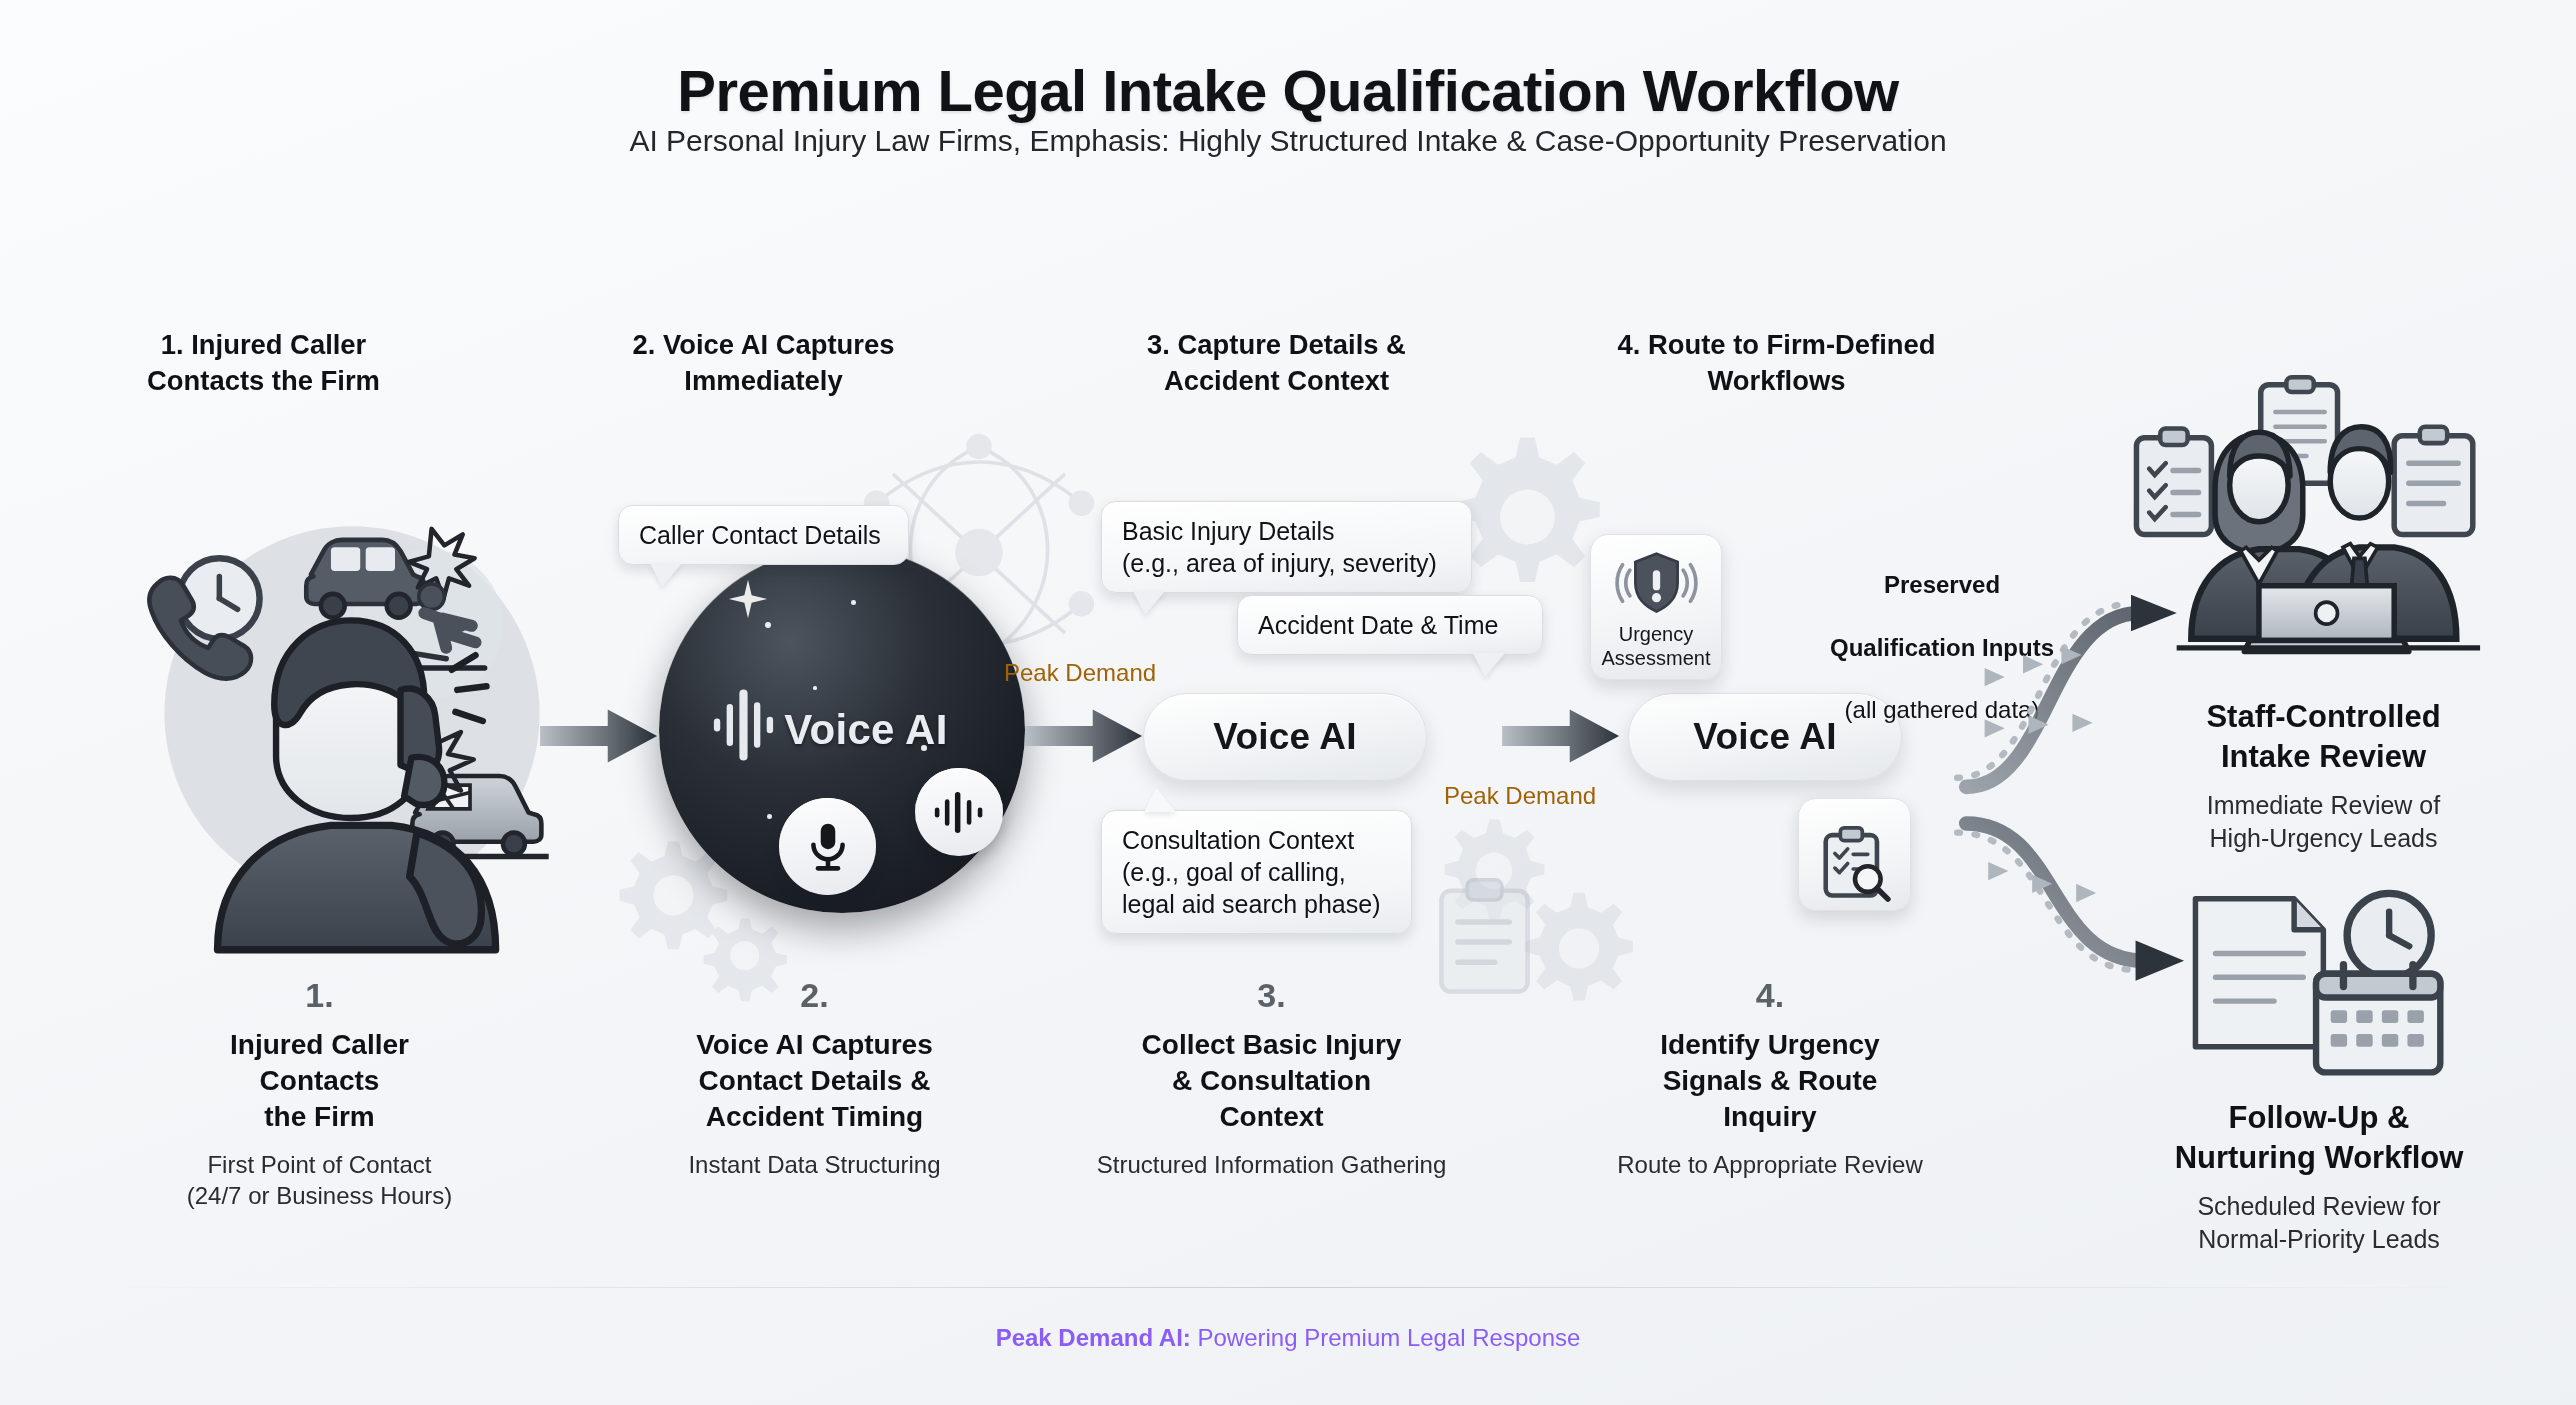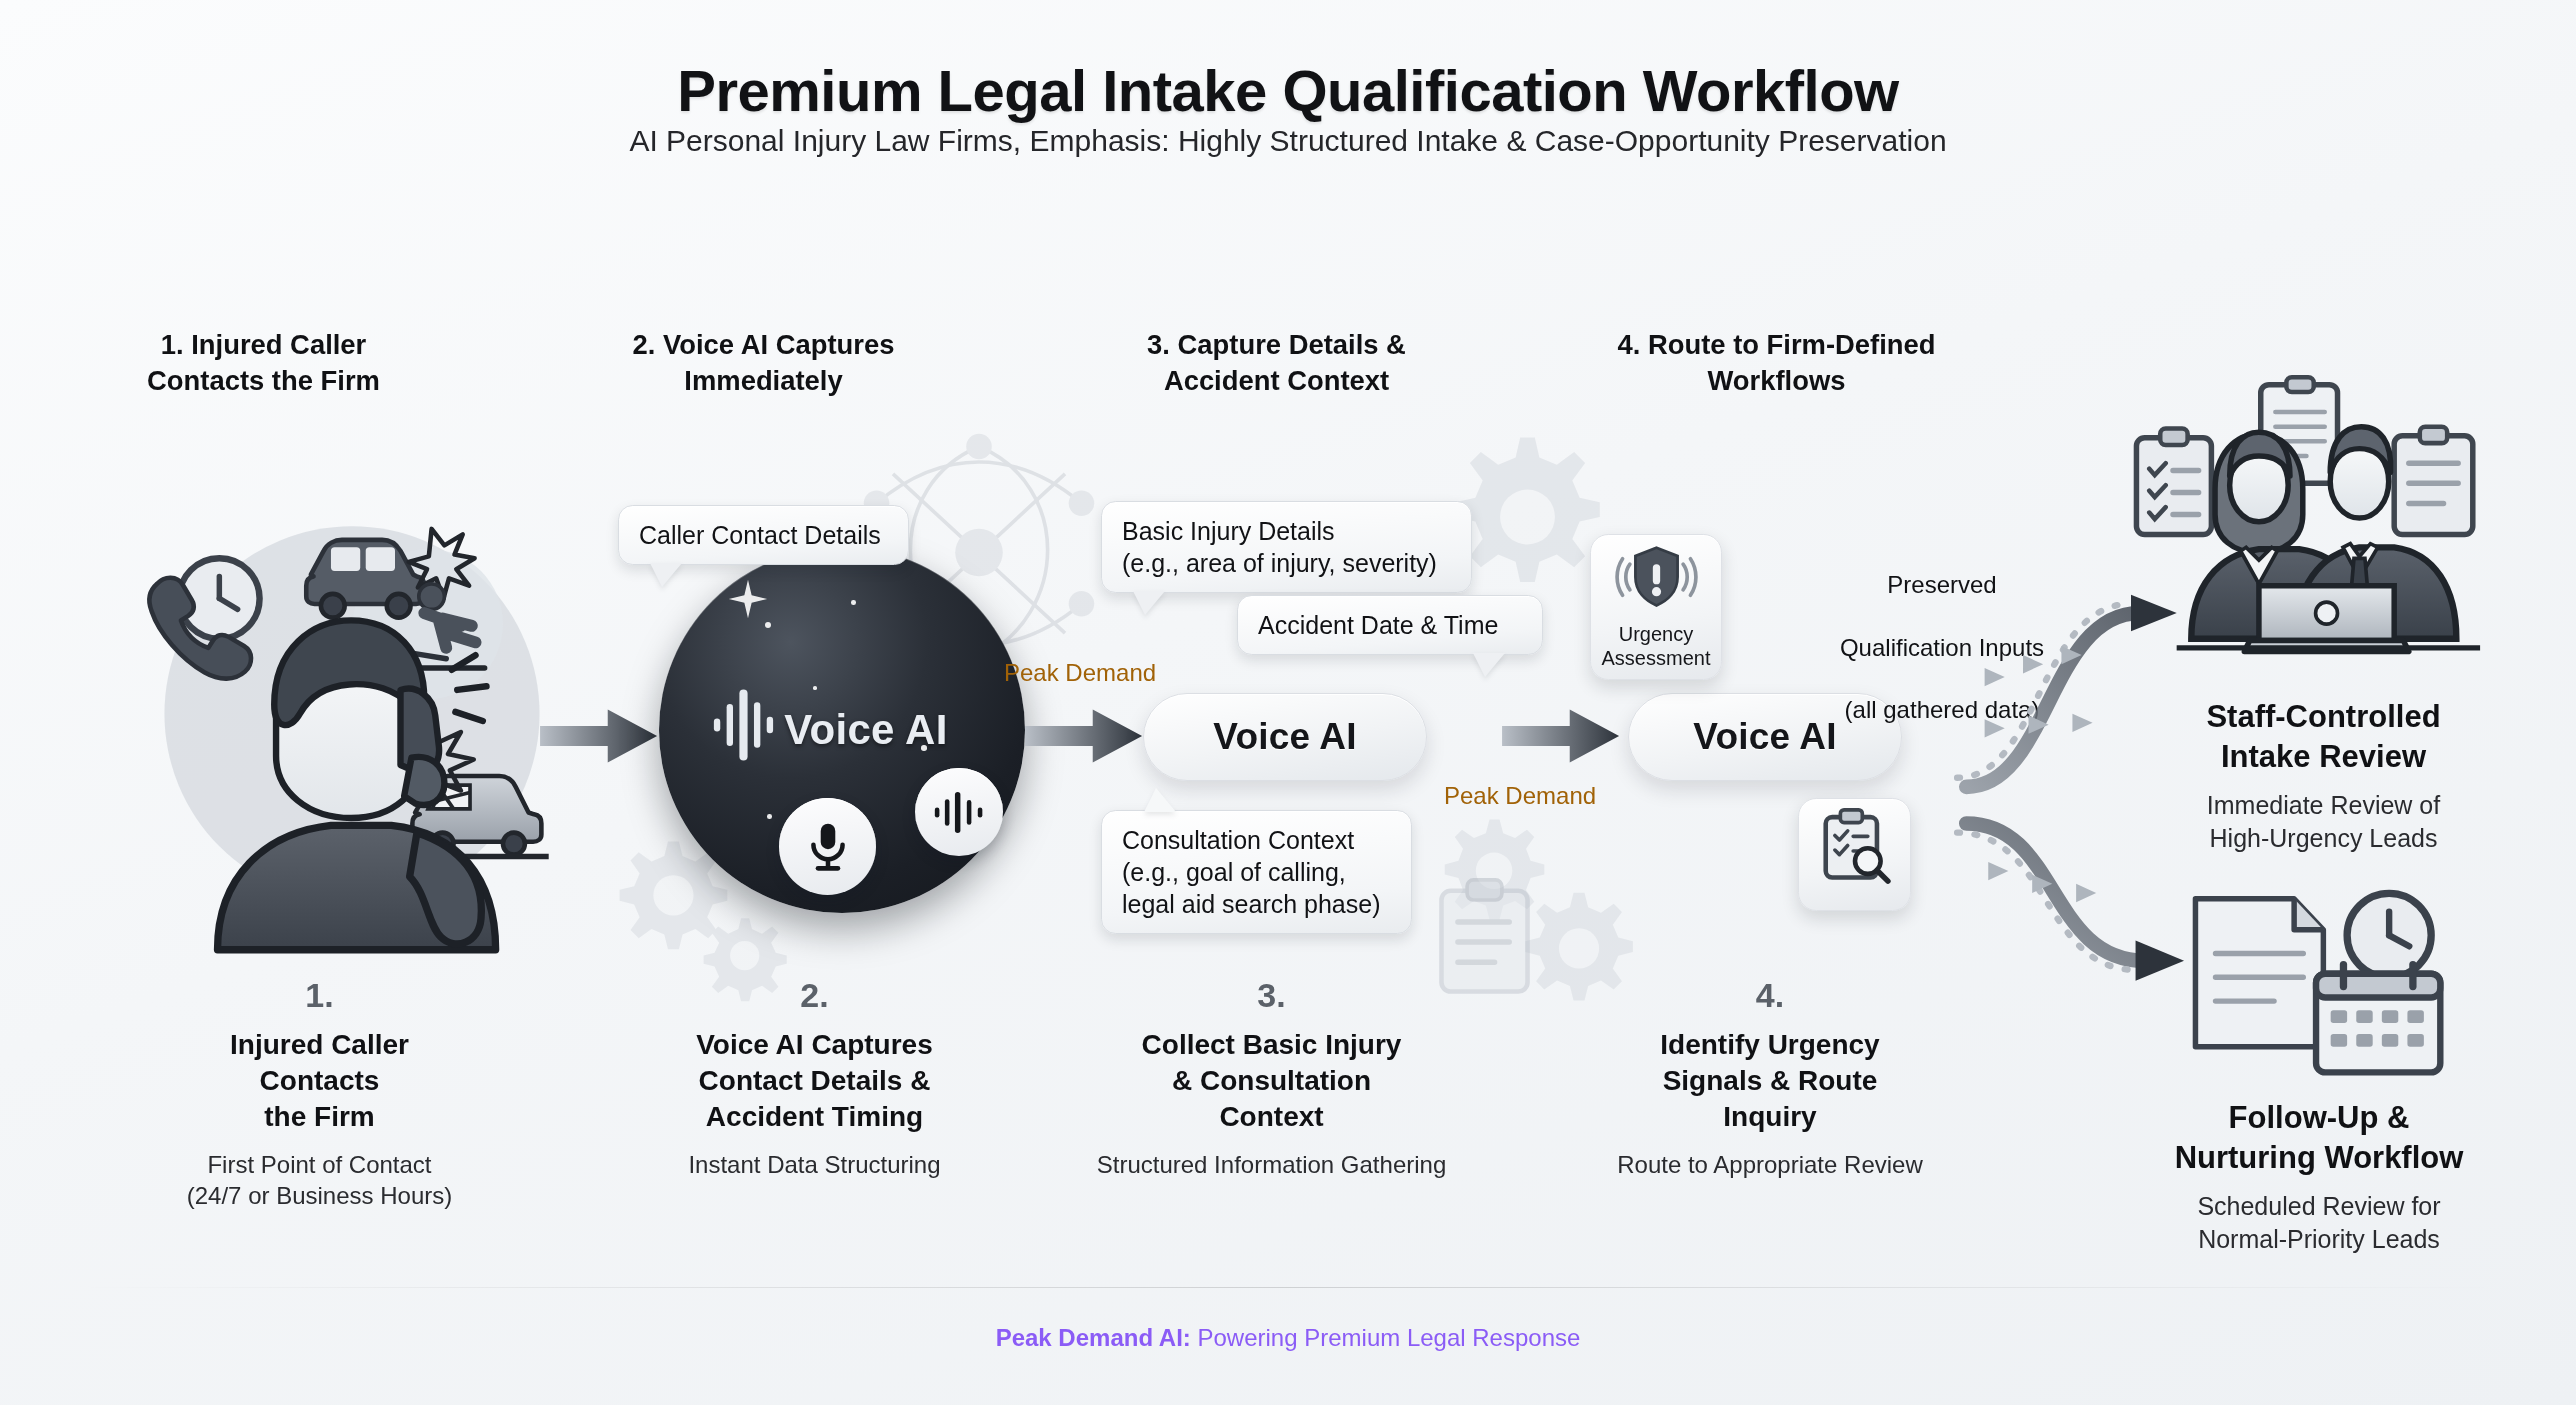--- a/index.html
+++ b/index.html
@@ -110,37 +110,37 @@
     box-shadow:0 5.5px 12.8px rgba(20,25,35,.22), 0 0.9px 0 #fff inset;
     display:flex; align-items:center; justify-content:center;
   }
 
   
   .tile {
     position:absolute;
     background:linear-gradient(170deg,#ffffff 0%,#f2f4f6 60%,#e6e9ed 100%);
     border:1.4px solid #dee1e6; border-radius:18.3px;
     box-shadow:0 7.3px 16.5px rgba(20,25,35,.14), 0 0.9px 0 #fff inset;
-    display:flex; flex-direction:column; align-items:center; justify-content:space-between;
+    display:flex; flex-direction:column; align-items:center; justify-content:flex-end;
     padding:9.1px;
   }
   .tile .tl {
     margin-top:5.5px; font-size:20px; font-weight:400; color:#15161a;
     text-align:center; line-height:1.2; white-space:pre-line;
   }
 
   
   .wm {
     position:absolute; font-size:24px; color:#a16207; font-weight:400;
   }
   .preserved {
     position:absolute; text-align:center; font-size:24px; line-height:1.3;
     color:#111215; white-space:pre-line;
   }
-  .preserved b { font-weight:400; }
+  .preserved b { font-weight:700; }
 
   
   .footer {
     position:absolute; left:0; bottom:53px; width:100%; text-align:center;
     font-size:24px; color:#8b5cf6;
   }
   .footer b { font-weight:700; }
   .footrule {
     position:absolute; left:73px; right:73px; bottom:117px; height:0.9px;
     background:linear-gradient(90deg,rgba(0,0,0,0),rgba(0,0,0,.14),rgba(0,0,0,0));

